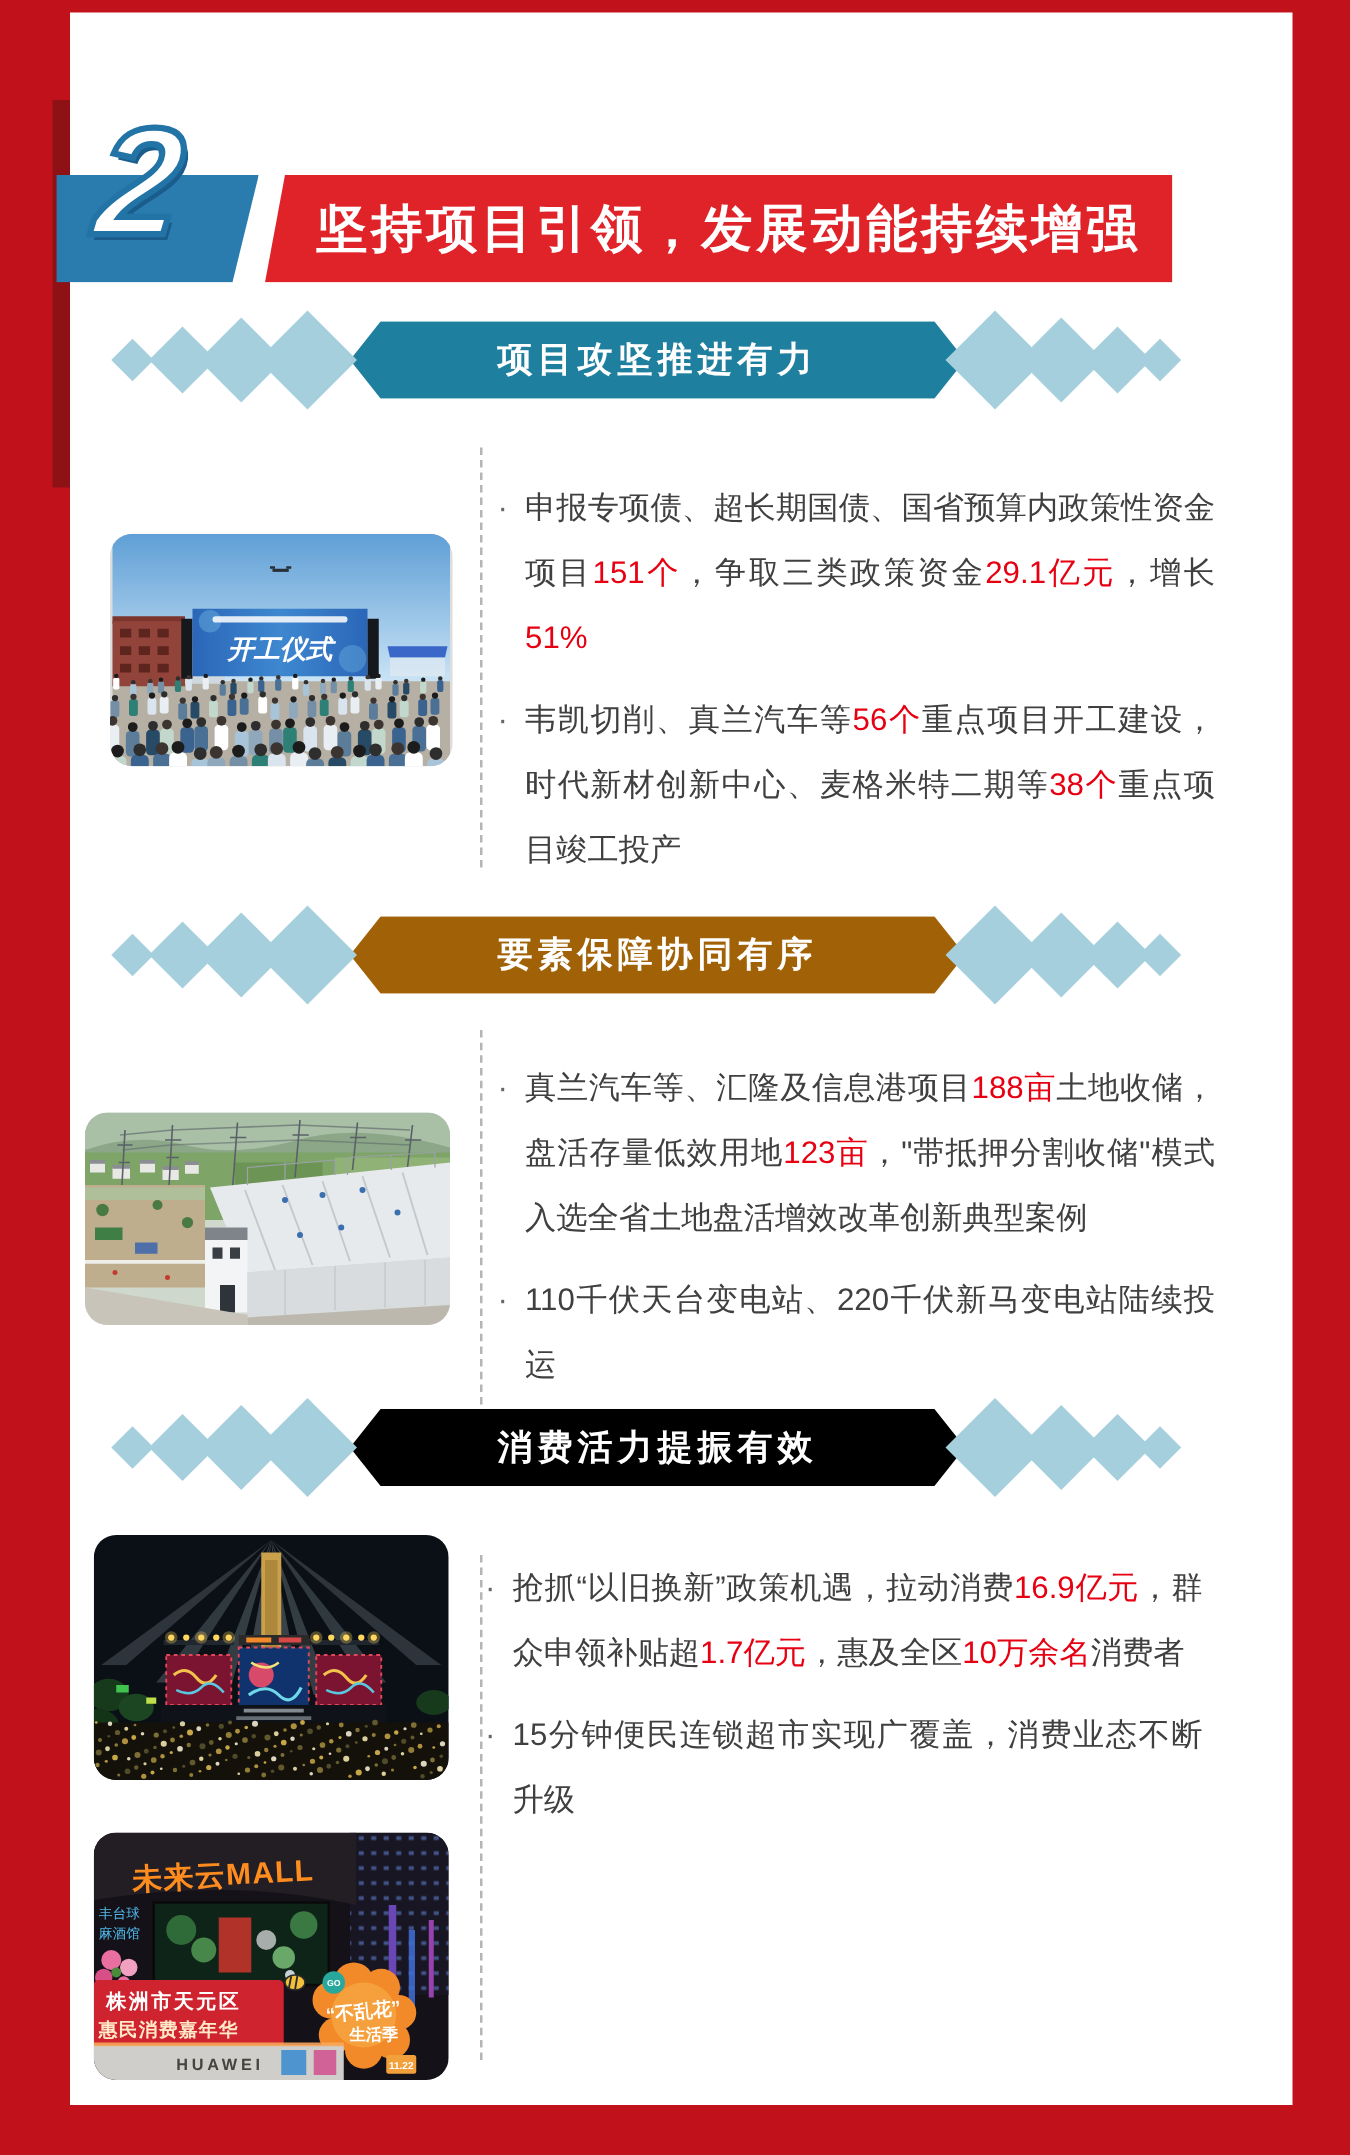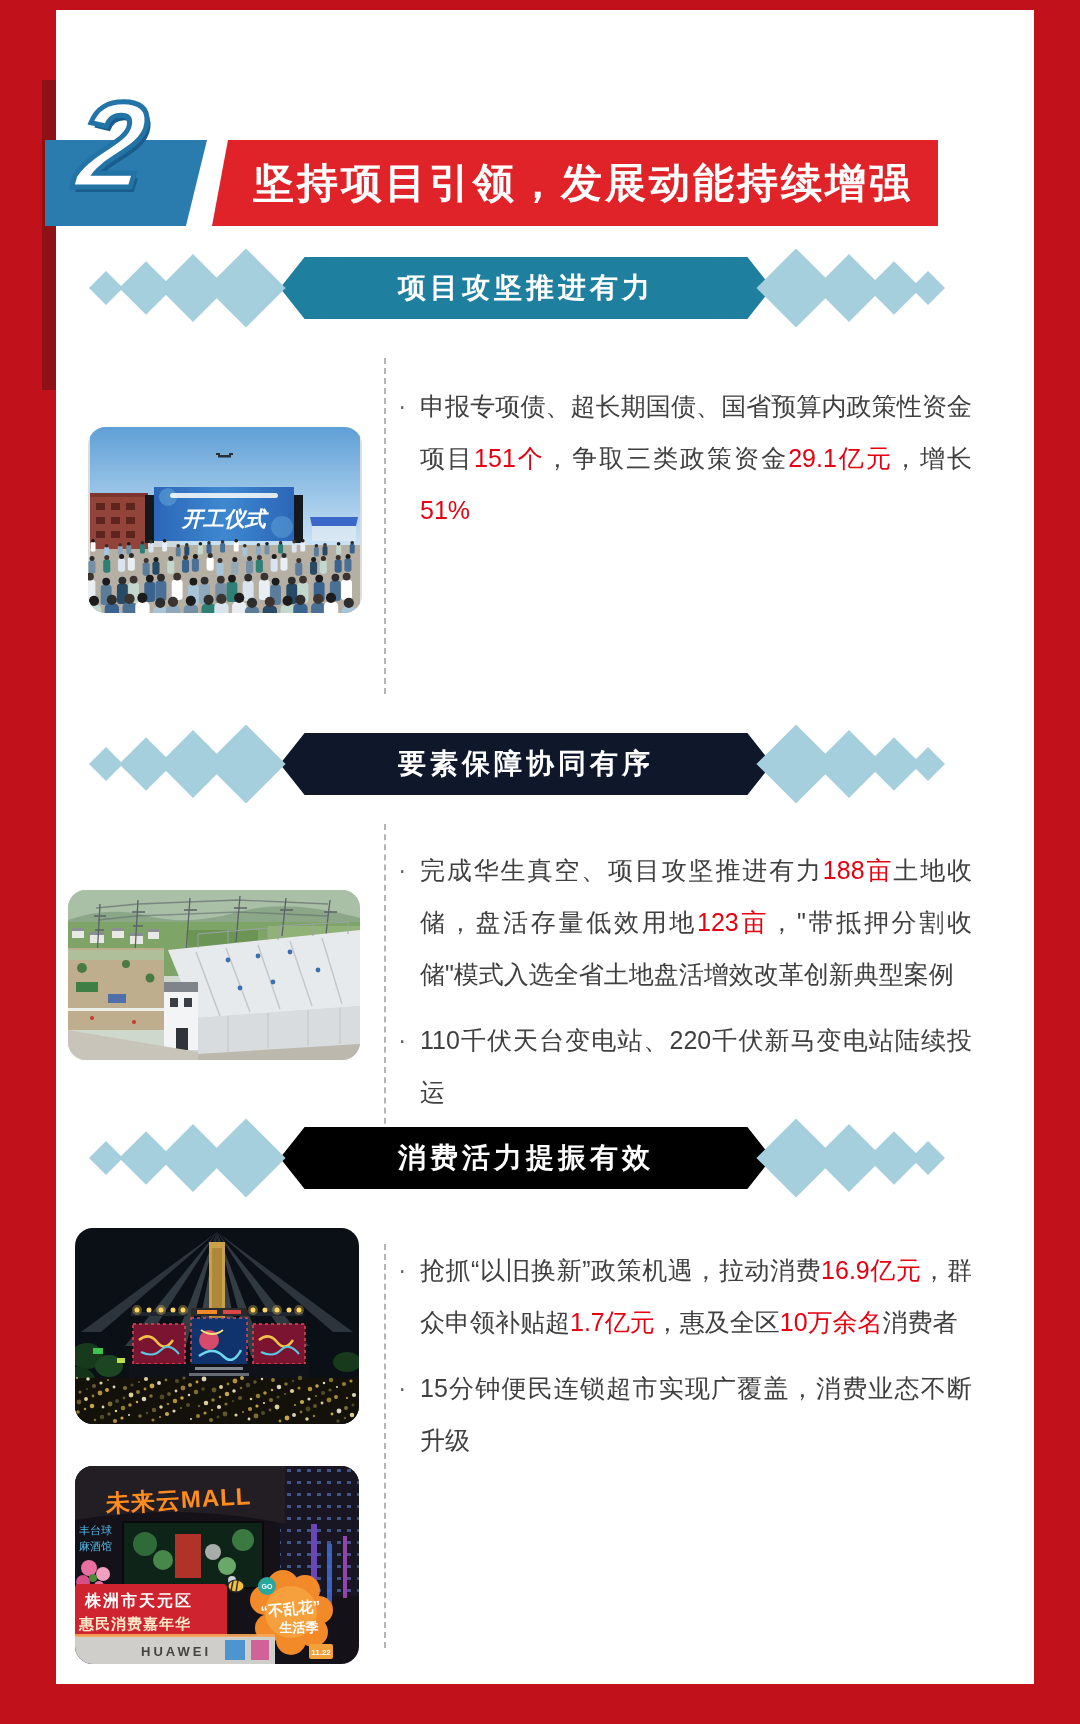--- a/index.html
+++ b/index.html
@@ -269,24 +269,25 @@
           <circle cx="241.0" cy="170.8" r="5.1" fill="#1c1c1c"></circle>
           <rect x="251.7" y="179.8" width="14.3" height="26.5" rx="4.3" fill="#a8c4d8"></rect>
           <circle cx="258.8" cy="175.8" r="5.1" fill="#2e2e2e"></circle>
         </g>
     </svg>
   </figure>
 
   <div class="dash" style="left:384px;top:358px;height:336px"></div>
   <ul class="bullets" style="left:406px;top:366px;width:552px">
       <li><span>申报专项债、超长期国债、国省预算内政策性资金项目</span><span class="hl">151个</span><span>，争取三类政策资金</span><span class="hl">29.1亿元</span><span>，增长</span><span class="hl">51%</span></li>
+      <li><span>韦凯切削、真兰汽车等</span><span class="hl">56个</span><span>重点项目开工建设，时代新材创新中心、麦格米特二期等</span><span class="hl">38个</span><span>重点项目竣工投产</span></li>
     </ul>
 
   <div class="band" style="top:733px">
-    <div class="hex" style="background: #0f172a;">
+    <div class="hex" style="background: #a16207;">
       <span>要素保障协同有序</span>
     </div>
   <div class="diamond" style="width: 24px; height: 24px; left: 94px; top: 19px;"></div>
       <div class="diamond" style="width: 38px; height: 38px; left: 127px; top: 12px;"></div>
       <div class="diamond" style="width: 48px; height: 48px; left: 169px; top: 7px;"></div>
       <div class="diamond" style="width: 56px; height: 56px; left: 218px; top: 3px;"></div>
       <div class="diamond" style="width: 56px; height: 56px; left: 768px; top: 3px;"></div>
       <div class="diamond" style="width: 48px; height: 48px; left: 825px; top: 7px;"></div>
       <div class="diamond" style="width: 38px; height: 38px; left: 875px; top: 12px;"></div>
       <div class="diamond" style="width: 24px; height: 24px; left: 916px; top: 19px;"></div>
@@ -366,21 +367,21 @@
       <rect x="0" y="118" width="96" height="3" fill="#eeeeea"></rect>
       <circle cx="24" cy="128" r="2" fill="#c23b2e"></circle>
         <circle cx="66" cy="132" r="2" fill="#c23b2e"></circle>
       <polygon points="0,140 130,162 130,170 0,170" fill="#c9c4ba"></polygon>
       <polygon points="130,164 292,154 292,170 130,170" fill="#bdb8ae"></polygon>
     </svg>
   </figure>
 
   <div class="dash" style="left:384px;top:824px;height:330px"></div>
   <ul class="bullets" style="left:406px;top:830px;width:552px">
-      <li><span>完成华生真空、项目攻坚推进有力</span><span class="hl">188亩</span><span>土地收储，盘活存量低效用地</span><span class="hl">123亩</span><span>，"带抵押分割收储"模式入选全省土地盘活增效改革创新典型案例</span></li>
+      <li><span>真兰汽车等、汇隆及信息港项目</span><span class="hl">188亩</span><span>土地收储，盘活存量低效用地</span><span class="hl">123亩</span><span>，"带抵押分割收储"模式入选全省土地盘活增效改革创新典型案例</span></li>
       <li><span>110千伏天台变电站、220千伏新马变电站陆续投运</span></li>
     </ul>
 
   <div class="band" style="top:1127px">
     <div class="hex" style="background: #000000;">
       <span>消费活力提振有效</span>
     </div>
   <div class="diamond" style="width: 24px; height: 24px; left: 94px; top: 19px;"></div>
       <div class="diamond" style="width: 38px; height: 38px; left: 127px; top: 12px;"></div>
       <div class="diamond" style="width: 48px; height: 48px; left: 169px; top: 7px;"></div>
@@ -672,17 +673,17 @@
       <text x="246" y="189" text-anchor="middle" font-size="8" font-weight="bold" fill="#ffffff">11.22</text>
       <rect x="0" y="170" width="200" height="28" fill="#cfcecb"></rect>
       <rect x="0" y="168" width="200" height="3" fill="#f7a65a" opacity="0.9"></rect>
       <text x="66" y="190" font-size="13" font-weight="bold" fill="#45443f" letter-spacing="3">HUAWEI</text>
       <rect x="150" y="174" width="20" height="20" fill="#3f8fd0" opacity="0.9"></rect>
       <rect x="176" y="174" width="18" height="20" fill="#d04f8f" opacity="0.85"></rect>
     </svg>
   </figure>
 
   <div class="dash" style="left:384px;top:1244px;height:404px"></div>
-  <ul class="bullets" style="left:406px;top:1230px;width:552px">
+  <ul class="bullets" style="left:396px;top:1230px;width:552px">
       <li><span>抢抓“以旧换新”政策机遇，拉动消费</span><span class="hl">16.9亿元</span><span>，群众申领补贴超</span><span class="hl">1.7亿元</span><span>，惠及全区</span><span class="hl">10万余名</span><span>消费者</span></li>
       <li><span>15分钟便民连锁超市实现广覆盖，消费业态不断升级</span></li>
     </ul>
 </div>
 
 </body></html>

